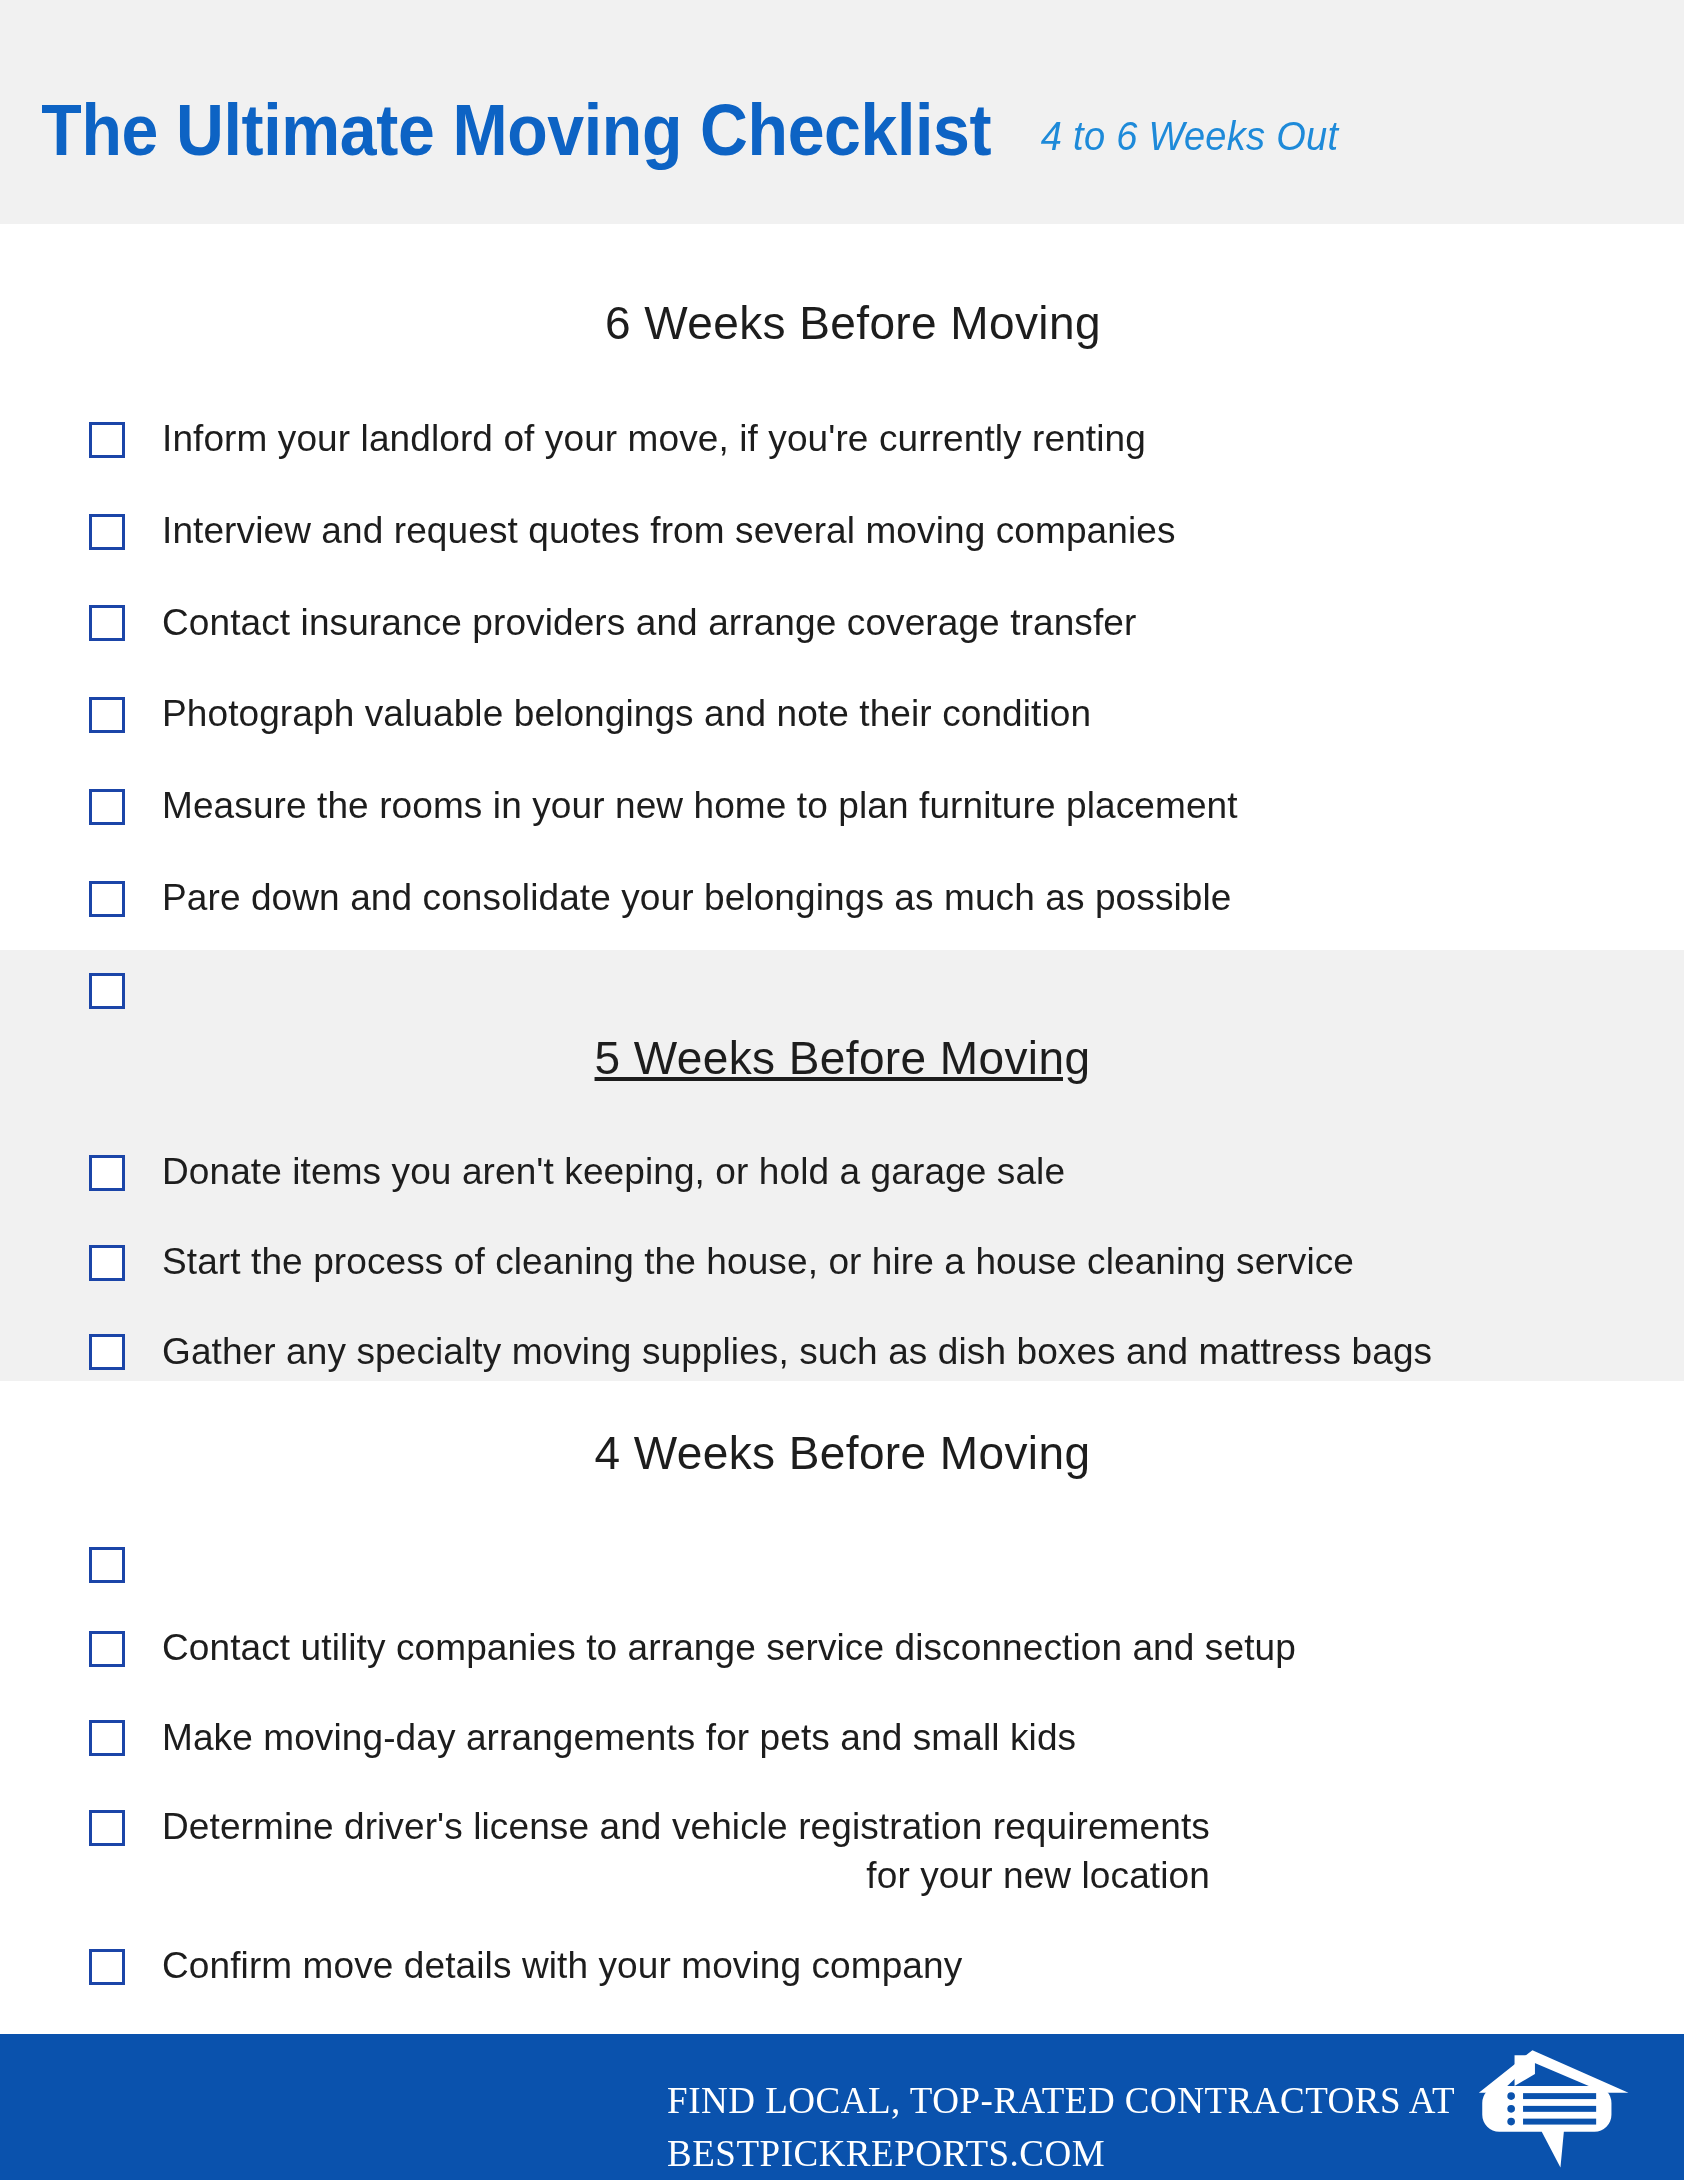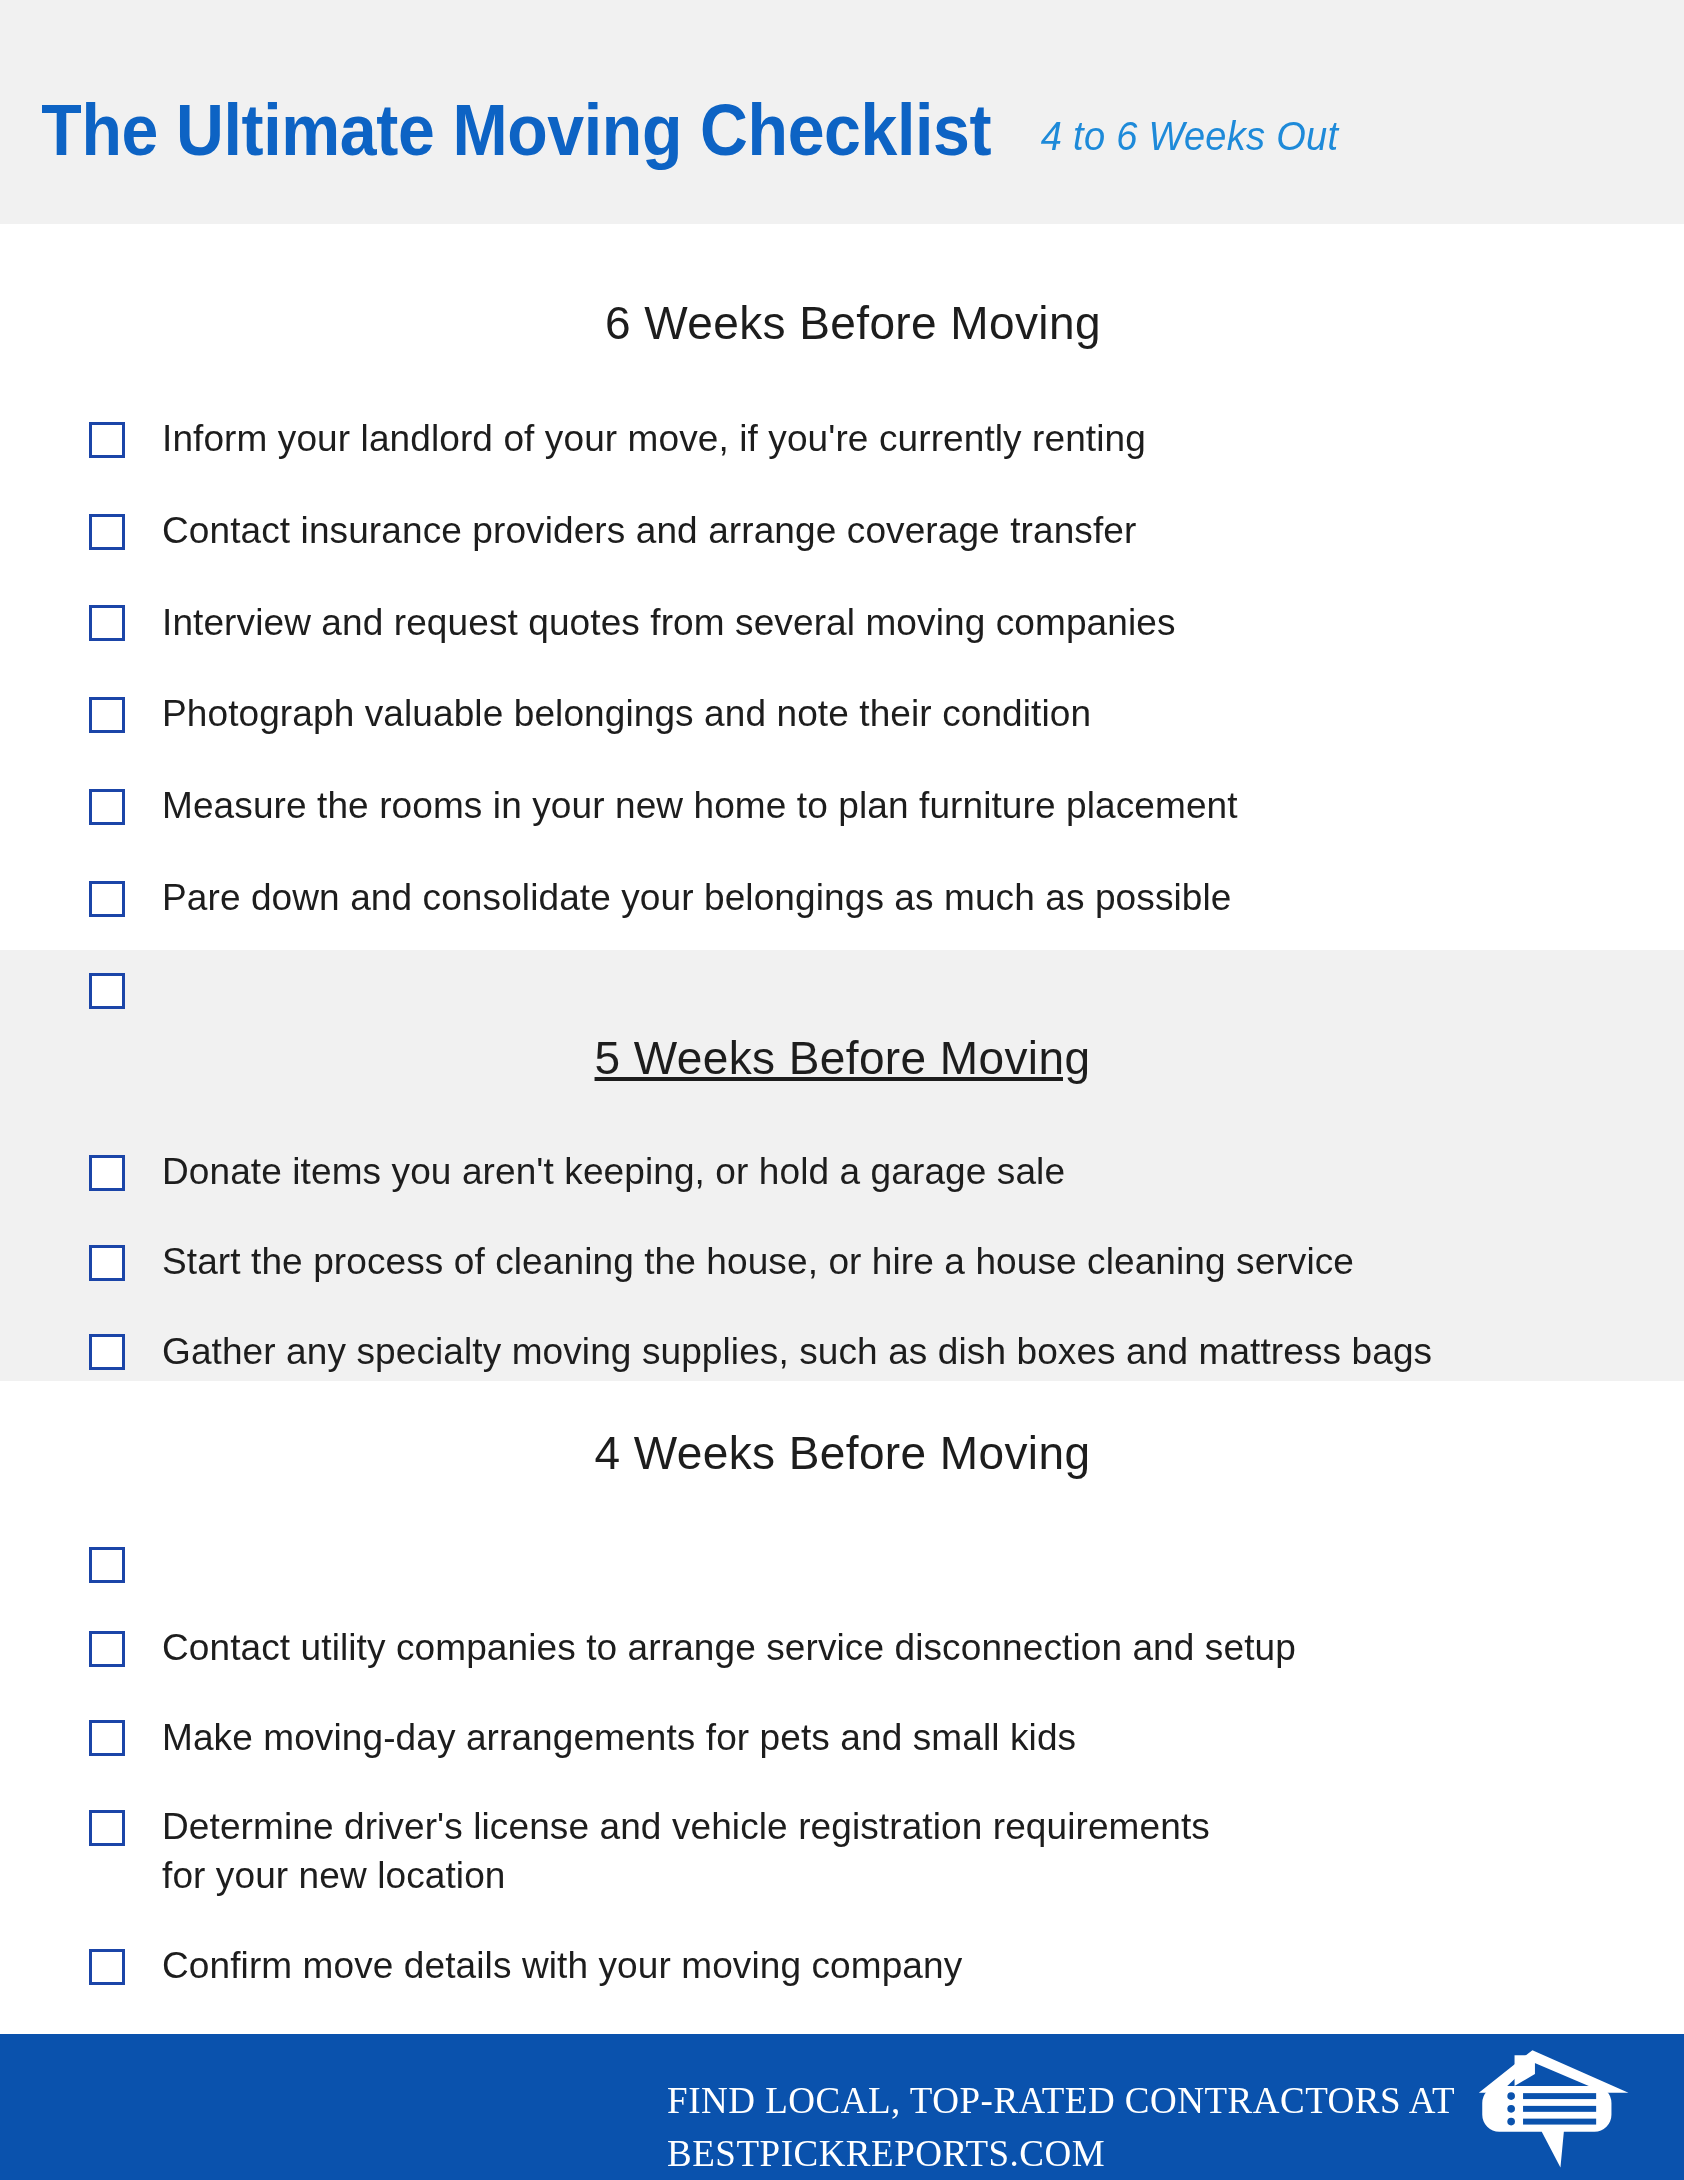--- a/index.html
+++ b/index.html
@@ -94,20 +94,21 @@
 
   .item-label {
     font-family: "Liberation Sans Narrow", "Liberation Sans", sans-serif;
     font-size: 37px;
     font-weight: 400;
     color: #1d1d1d;
     line-height: 1.32;
     margin-left: 37px;
     letter-spacing: 0.1px;
     white-space: pre-line;
+    text-align: right;
   }
 
   
   #section-6weeks { padding-top: 72px; padding-bottom: 0; height: 726px; }
   #section-6weeks .section-title { margin-bottom: 65px; padding-left: 21px; }
   #section-6weeks .item { margin-bottom: 43px; }
 
   
   #section-5weeks { padding-top: 81px; height: 431px; }
   #section-5weeks .section-title { margin-bottom: 63px; text-decoration: underline; }
@@ -160,25 +161,25 @@
 
 <div class="section" id="section-6weeks">
   <div class="section-title">6 Weeks Before Moving</div>
   <ul class="items">
     <li class="item">
       <span class="checkbox"></span>
       <span class="item-label">Inform your landlord of your move, if you're currently renting</span>
     </li>
     <li class="item">
       <span class="checkbox"></span>
+      <span class="item-label">Interview and request quotes from several moving companies</span>
+    </li>
+    <li class="item">
+      <span class="checkbox"></span>
       <span class="item-label">Contact insurance providers and arrange coverage transfer</span>
-    </li>
-    <li class="item">
-      <span class="checkbox"></span>
-      <span class="item-label">Interview and request quotes from several moving companies</span>
     </li>
     <li class="item">
       <span class="checkbox"></span>
       <span class="item-label">Photograph valuable belongings and note their condition</span>
     </li>
     <li class="item">
       <span class="checkbox"></span>
       <span class="item-label">Measure the rooms in your new home to plan furniture placement</span>
     </li>
     <li class="item">

